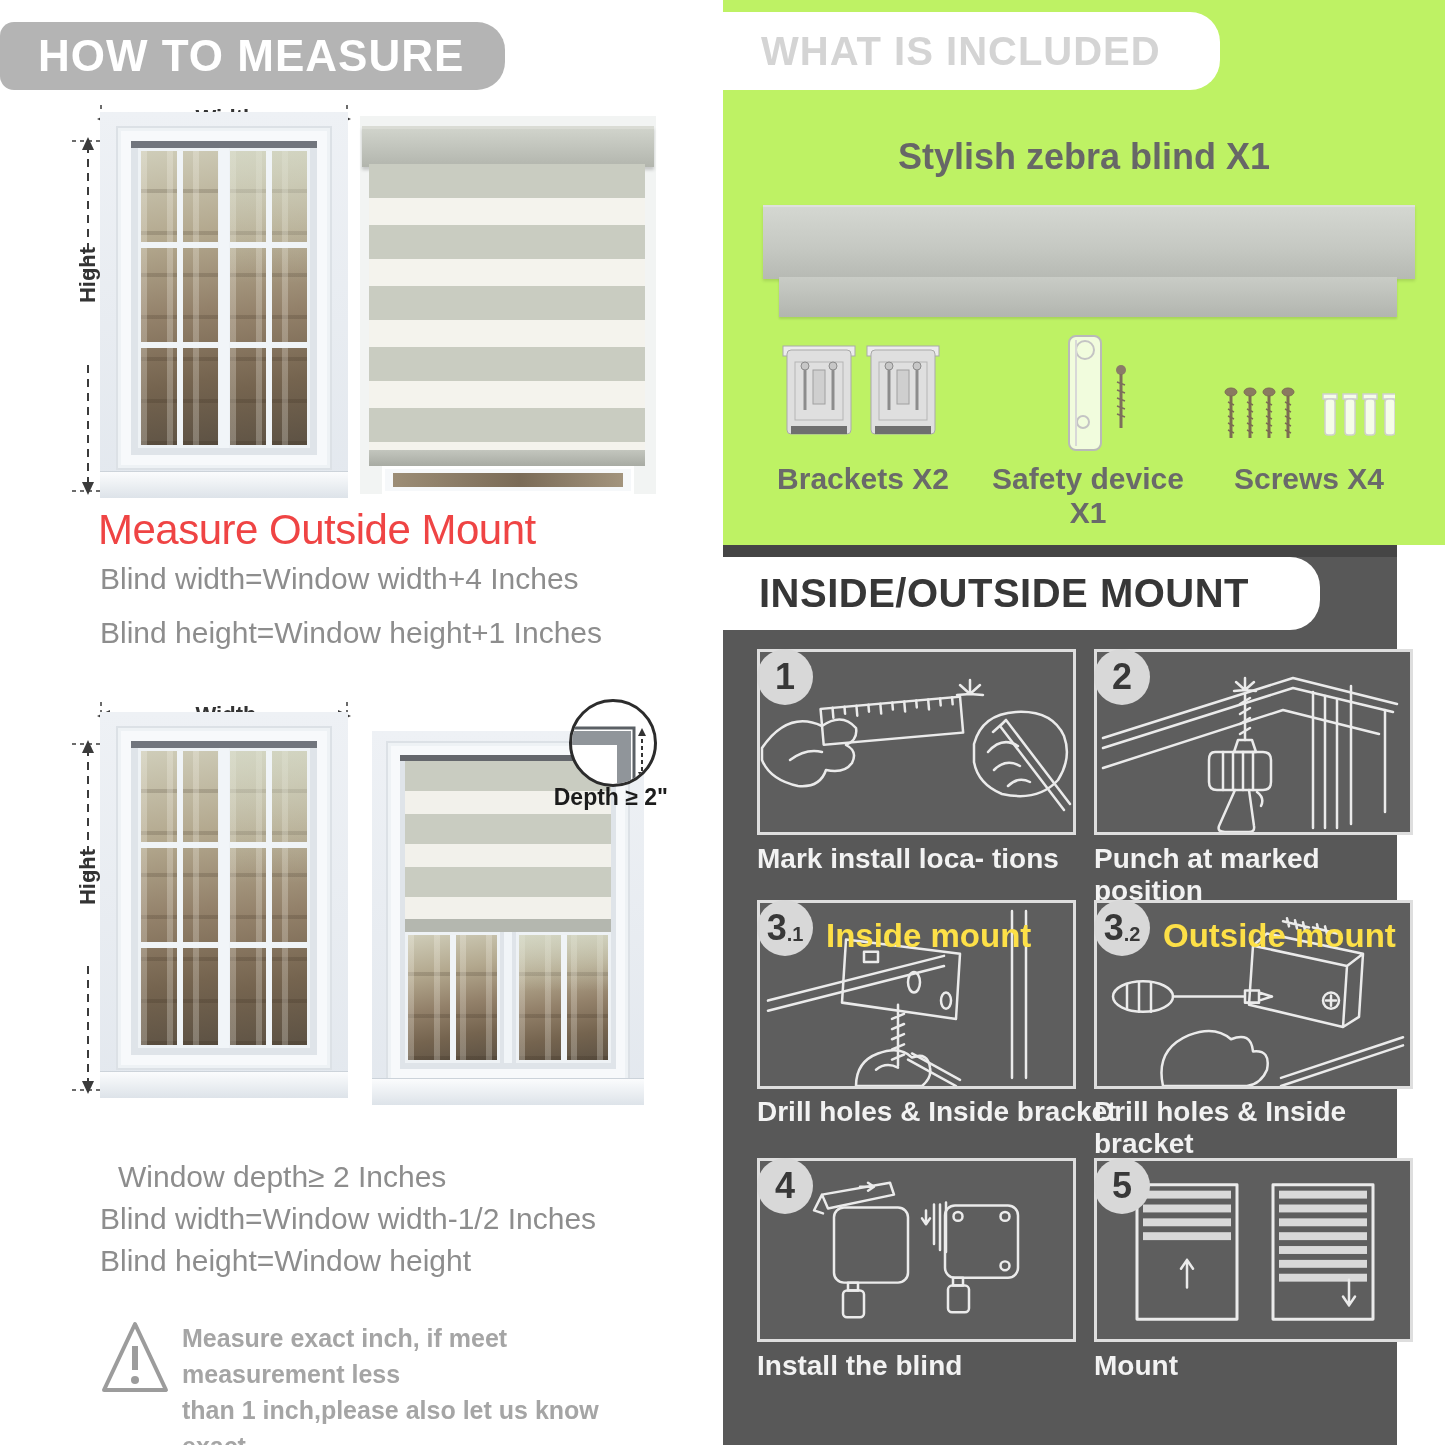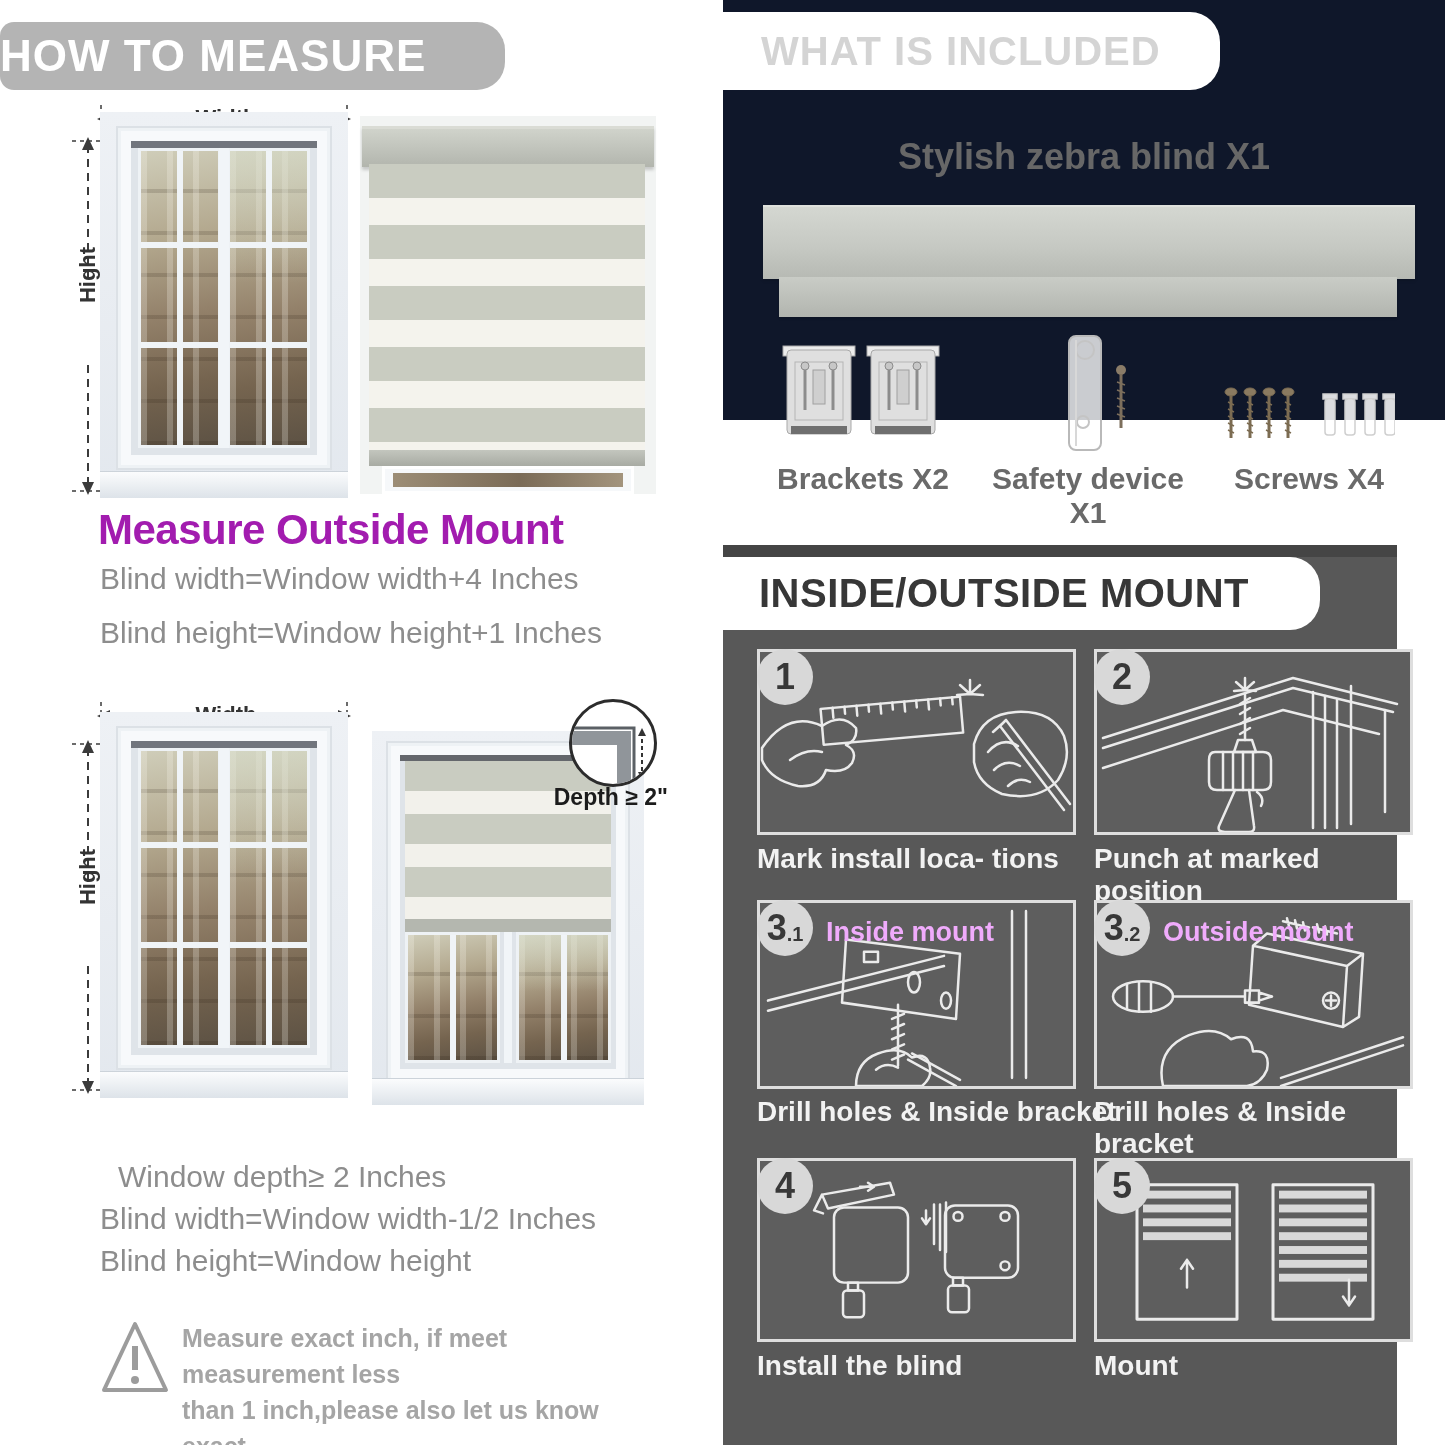--- a/index.html
+++ b/index.html
@@ -3,23 +3,23 @@
 <meta charset="utf-8">
 <style>
   html,body{margin:0;padding:0;background:#ffffff;}
   .stage{position:relative;width:1445px;height:1445px;background:#ffffff;overflow:hidden;
          font-family:"Liberation Sans","DejaVu Sans",sans-serif;}
   .abs{position:absolute;}
 
   
   .hdr-left{left:0;top:22px;width:505px;height:68px;background:#b4b4b4;
             border-radius:14px 28px 28px 14px;color:#ffffff;font-weight:bold;font-size:44px;
-            line-height:68px;box-sizing:border-box;letter-spacing:1px;}
-
-  .sec-title{color:#a21caf;font-weight:bold;font-size:42px;letter-spacing:-0.5px;}
+            line-height:68px;padding-left:38px;box-sizing:border-box;letter-spacing:1px;}
+
+  .sec-title{color:#ef4444;font-weight:normal;font-size:42px;letter-spacing:-0.5px;}
   .rule-line{color:#8d8d8d;font-weight:normal;font-size:30px;}
 
   
   .win{background:linear-gradient(180deg,#eef1f5,#e3e8ee);}
   .win .frame{position:absolute;left:16px;right:16px;top:14px;bottom:28px;background:#f7f9fb;
               border:2px solid #dce1e6;box-shadow:inset 0 0 0 3px #eef2f5;}
   .win .glass{position:absolute;left:13px;right:13px;top:13px;bottom:13px;background:#dfe4e9;}
   .win .topshade{position:absolute;left:0;right:0;top:0;height:7px;background:#71757d;}
   .sashref{border:3px solid #eef2f5;box-sizing:border-box;
      background:
@@ -64,21 +64,21 @@
   .lowarea .mull{left:calc(50% - 4px);width:8px;top:0;bottom:0;}
 
   
   .mlabel{color:#333333;font-weight:bold;font-size:22px;text-align:center;}
   .depth-label{color:#1c1c1c;font-weight:bold;font-size:23px;text-align:right;}
   .depth-circ{border:3px solid #2c2c2c;border-radius:50%;background:#ffffff;overflow:hidden;}
 
   .warn-text{color:#a5a5a5;font-size:25px;line-height:36px;font-weight:bold;}
 
   
-  .inc-bg{left:723px;top:0;width:722px;height:420px;background:#0f172a;}
+  .inc-bg{left:723px;top:0;width:722px;height:545px;background:#bef264;}
   .inc-hdr{position:absolute;left:0;top:12px;width:497px;height:78px;background:#ffffff;
       border-radius:0 30px 30px 0;color:#d4d4d4;font-weight:bold;font-size:40px;
       line-height:78px;padding-left:38px;box-sizing:border-box;letter-spacing:1px;}
   .blind-label{position:absolute;left:0;top:136px;width:100%;text-align:center;
       color:#676767;font-weight:bold;font-size:36px;}
   .rail-top{position:absolute;left:40px;width:652px;top:205px;height:72px;
       background:linear-gradient(180deg,#d4d7d1 0%,#c6c9c3 55%,#b6b9b3 100%);
       border-top:2px solid #dfe1dc;box-shadow:0 2px 3px rgba(0,0,0,.12);}
   .rail-bot{position:absolute;left:56px;width:618px;top:277px;height:40px;
       background:linear-gradient(180deg,#c9ccc6,#b2b5af);box-shadow:0 2px 2px rgba(0,0,0,.12);}
@@ -89,21 +89,21 @@
   .mnt-hdr{position:absolute;left:0;top:12px;width:597px;height:73px;background:#ffffff;
       border-radius:0 30px 30px 0;color:#373737;font-weight:bold;font-size:40px;
       line-height:73px;padding-left:36px;box-sizing:border-box;letter-spacing:0.5px;}
 
   .panel{position:absolute;width:319px;border:3px solid #dedede;box-sizing:border-box;background:#5e5e5e;}
   .panel svg{position:absolute;inset:0;width:100%;height:100%;}
   .badge{position:absolute;left:-3px;top:-3px;width:56px;height:56px;border-radius:50%;
       background:#d8d8d8;color:#383838;display:flex;align-items:center;justify-content:center;
       font-weight:bold;font-size:36px;z-index:2;}
   .badge .sub{font-size:20px;margin-top:12px;}
-  .ptitle{position:absolute;left:66px;top:14px;color:#f0abfc;font-weight:bold;font-size:27px;z-index:2;}
+  .ptitle{position:absolute;left:66px;top:14px;color:#fde047;font-weight:bold;font-size:33px;z-index:2;}
   .cap{position:absolute;color:#f2f2f2;font-weight:bold;font-size:28px;}
 
   .lineart{fill:none;stroke:#ebebeb;stroke-width:2.5;stroke-linecap:round;stroke-linejoin:round;}
 </style>
 </head>
 <body>
 
 <div class="stage">
 
   <div class="abs hdr-left">HOW TO MEASURE</div>

